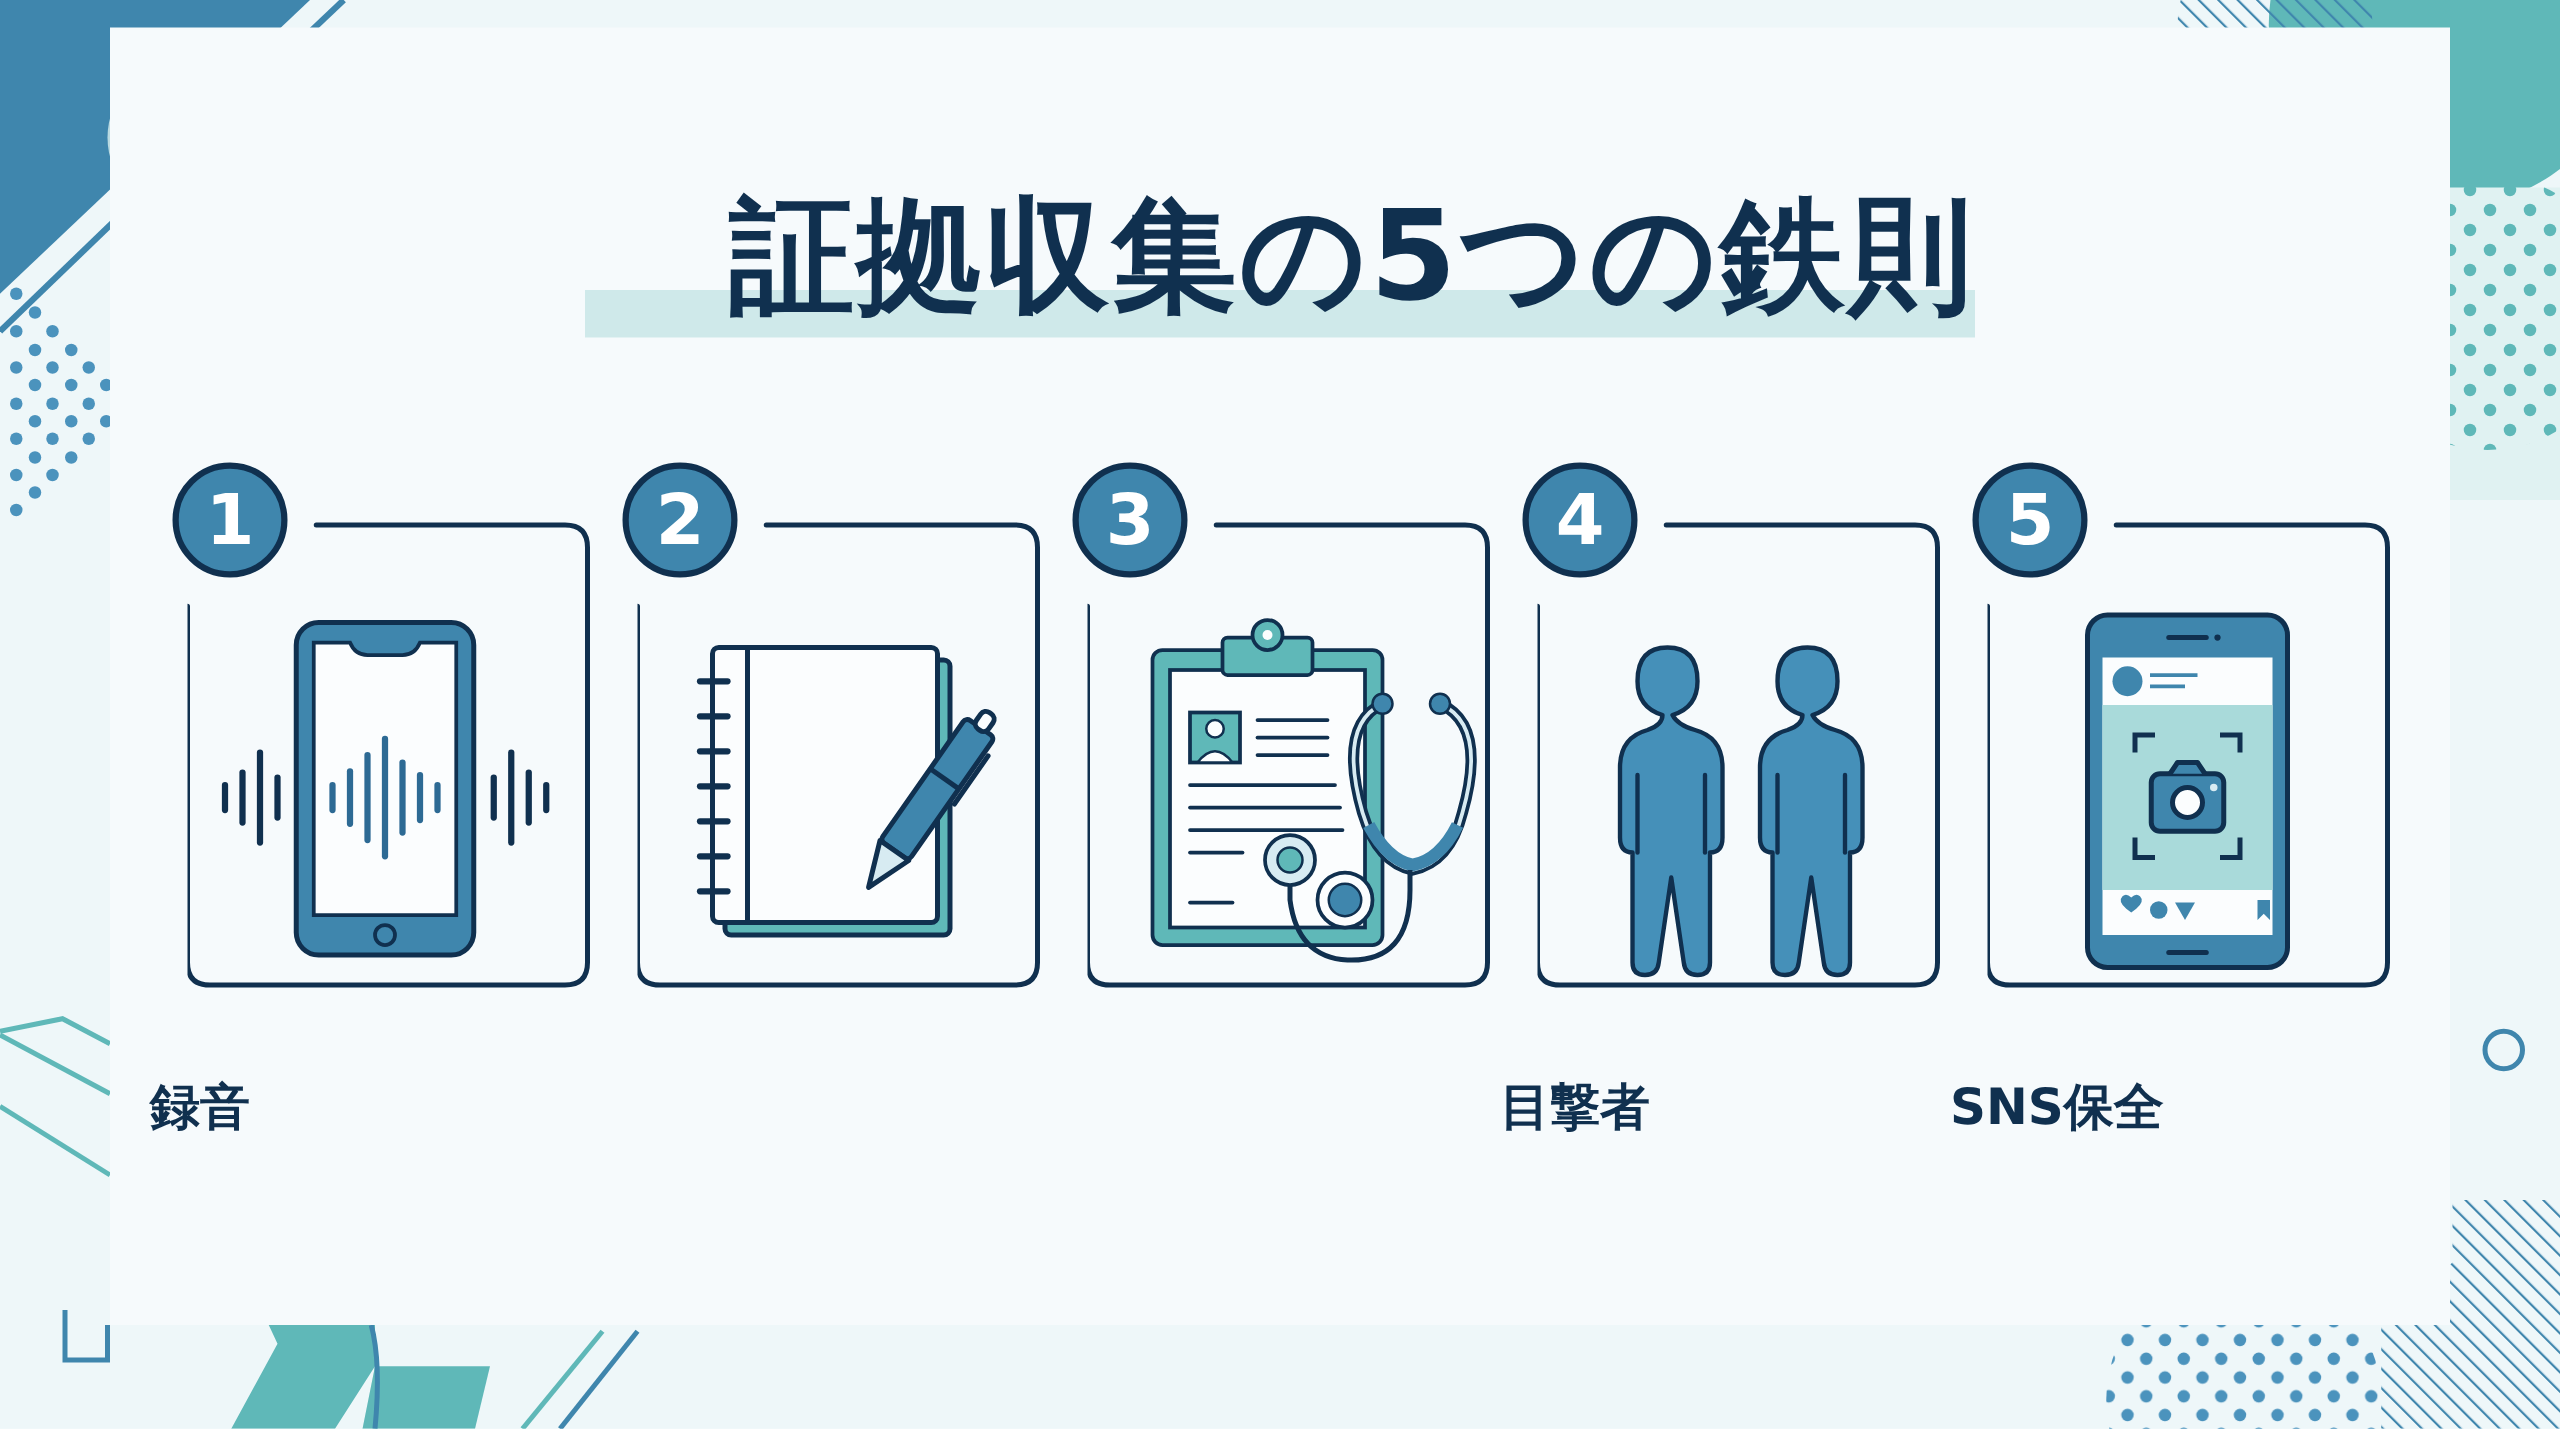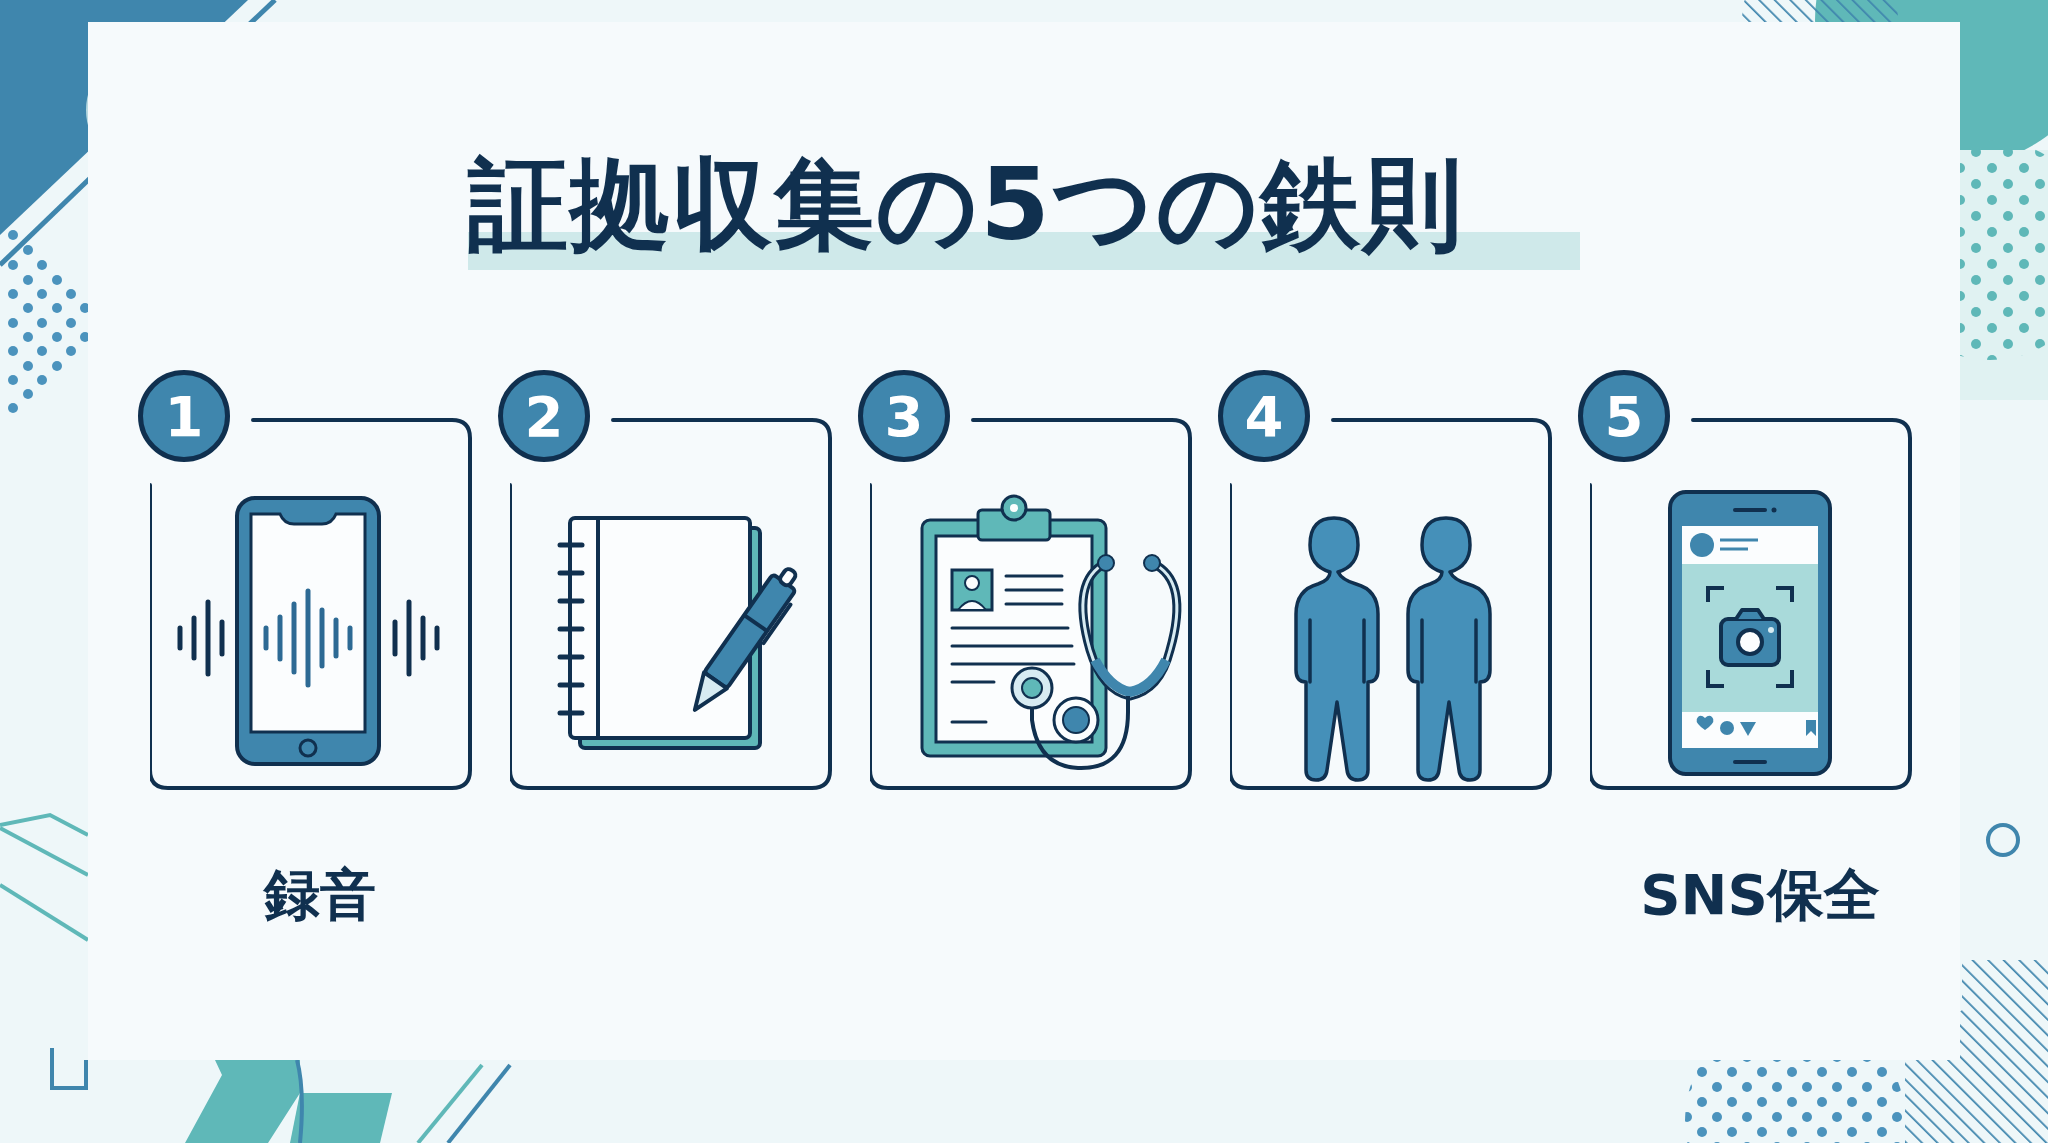--- a/index.html
+++ b/index.html
@@ -14,35 +14,35 @@
     background:#f6fafc;
   }
   .title-wrap {
     position:absolute; left:468px; top:140px; width:1112px; height:130px;
   }
   .title-highlight {
     position:absolute; left:0; top:92px; width:1112px; height:38px;
     background:#cfe9ea;
   }
   .title {
-    position:absolute; left:0; top:0; width:1112px; text-align:left;
+    position:absolute; left:0; top:0; width:1112px; text-align:right;
     font-size:100px; font-weight:bold; color:#10304f; line-height:130px;
     letter-spacing:2px; white-space:nowrap;
   }
   .step { position:absolute; top:370px; width:340px; height:580px; }
   .card-svg { position:absolute; left:0; top:0; }
   .badge {
     position:absolute; left:-12px; top:0px; width:92px; height:92px;
     border-radius:50%; background:#3f86ad; border:5px solid #10304f;
     box-sizing:border-box; color:#ffffff; font-size:56px; font-weight:bold;
     display:flex; align-items:center; justify-content:center;
   }
   .label {
-    position:absolute; left:-30px; top:488px; width:400px; text-align:center;
-    font-size:56px; font-weight:bold; color:#10304f; white-space:nowrap;
+    position:absolute; left:-30px; top:488px; width:400px; text-align:left;
+    font-size:40px; font-weight:bold; color:#10304f; white-space:nowrap;
   }
 </style>
 </head>
 <body>
 
 <svg class="bg-layer" width="2048" height="1143" viewBox="0 0 2048 1143">
 
   <polygon points="0,0 248,0 0,235" fill="#3f86ad"></polygon>
   <circle cx="146" cy="110" r="60" fill="#cfe9ea" opacity="0.85"></circle>
   <polygon points="0,0 248,0 146,96 90,150 0,235" fill="#3f86ad" opacity="0.0"></polygon>
@@ -232,20 +232,21 @@
       <path d="M212,202 Q192,196 192,175 Q192,148 216,148 Q240,148 240,175 Q240,196 220,202 Q224,210 238,214 Q260,220 260,244 V300 Q260,312 250,312 V400 Q250,410 240,410 Q230,410 229,400 L219,332 L209,400 Q208,410 198,410 Q188,410 188,400 V312 Q178,312 178,300 V244 Q178,220 200,214 Q212,210 212,202 Z"></path>
     </g>
     <g stroke="#10304f" stroke-width="3.5" stroke-linecap="round">
       <line x1="80" y1="250" x2="80" y2="312"></line>
         <line x1="134" y1="250" x2="134" y2="312"></line>
       <line x1="192" y1="250" x2="192" y2="312"></line>
         <line x1="246" y1="250" x2="246" y2="312"></line>
     </g>
   </svg>
   <div class="badge">4</div>
+  <div class="label">目撃者</div>
 </div>
 
 <div class="step" style="left:1590px;">
   <svg class="card-svg" width="340" height="470" viewBox="0 0 340 470">
     <path d="M103,50 H302 Q320,50 320,68 V400 Q320,418 302,418 H18 Q0,418 0,400 V115" fill="none" stroke="#10304f" stroke-width="4" stroke-linecap="round"></path>
   </svg>
   <svg class="card-svg" width="340" height="470" viewBox="0 0 340 470">
     <rect x="80" y="122" width="160" height="282" rx="16" fill="#3f86ad" stroke="#10304f" stroke-width="4"></rect>
     <rect x="92" y="156" width="136" height="222" fill="#fbfdfe"></rect>
     <rect x="92" y="194" width="136" height="148" fill="#a9dada"></rect>

